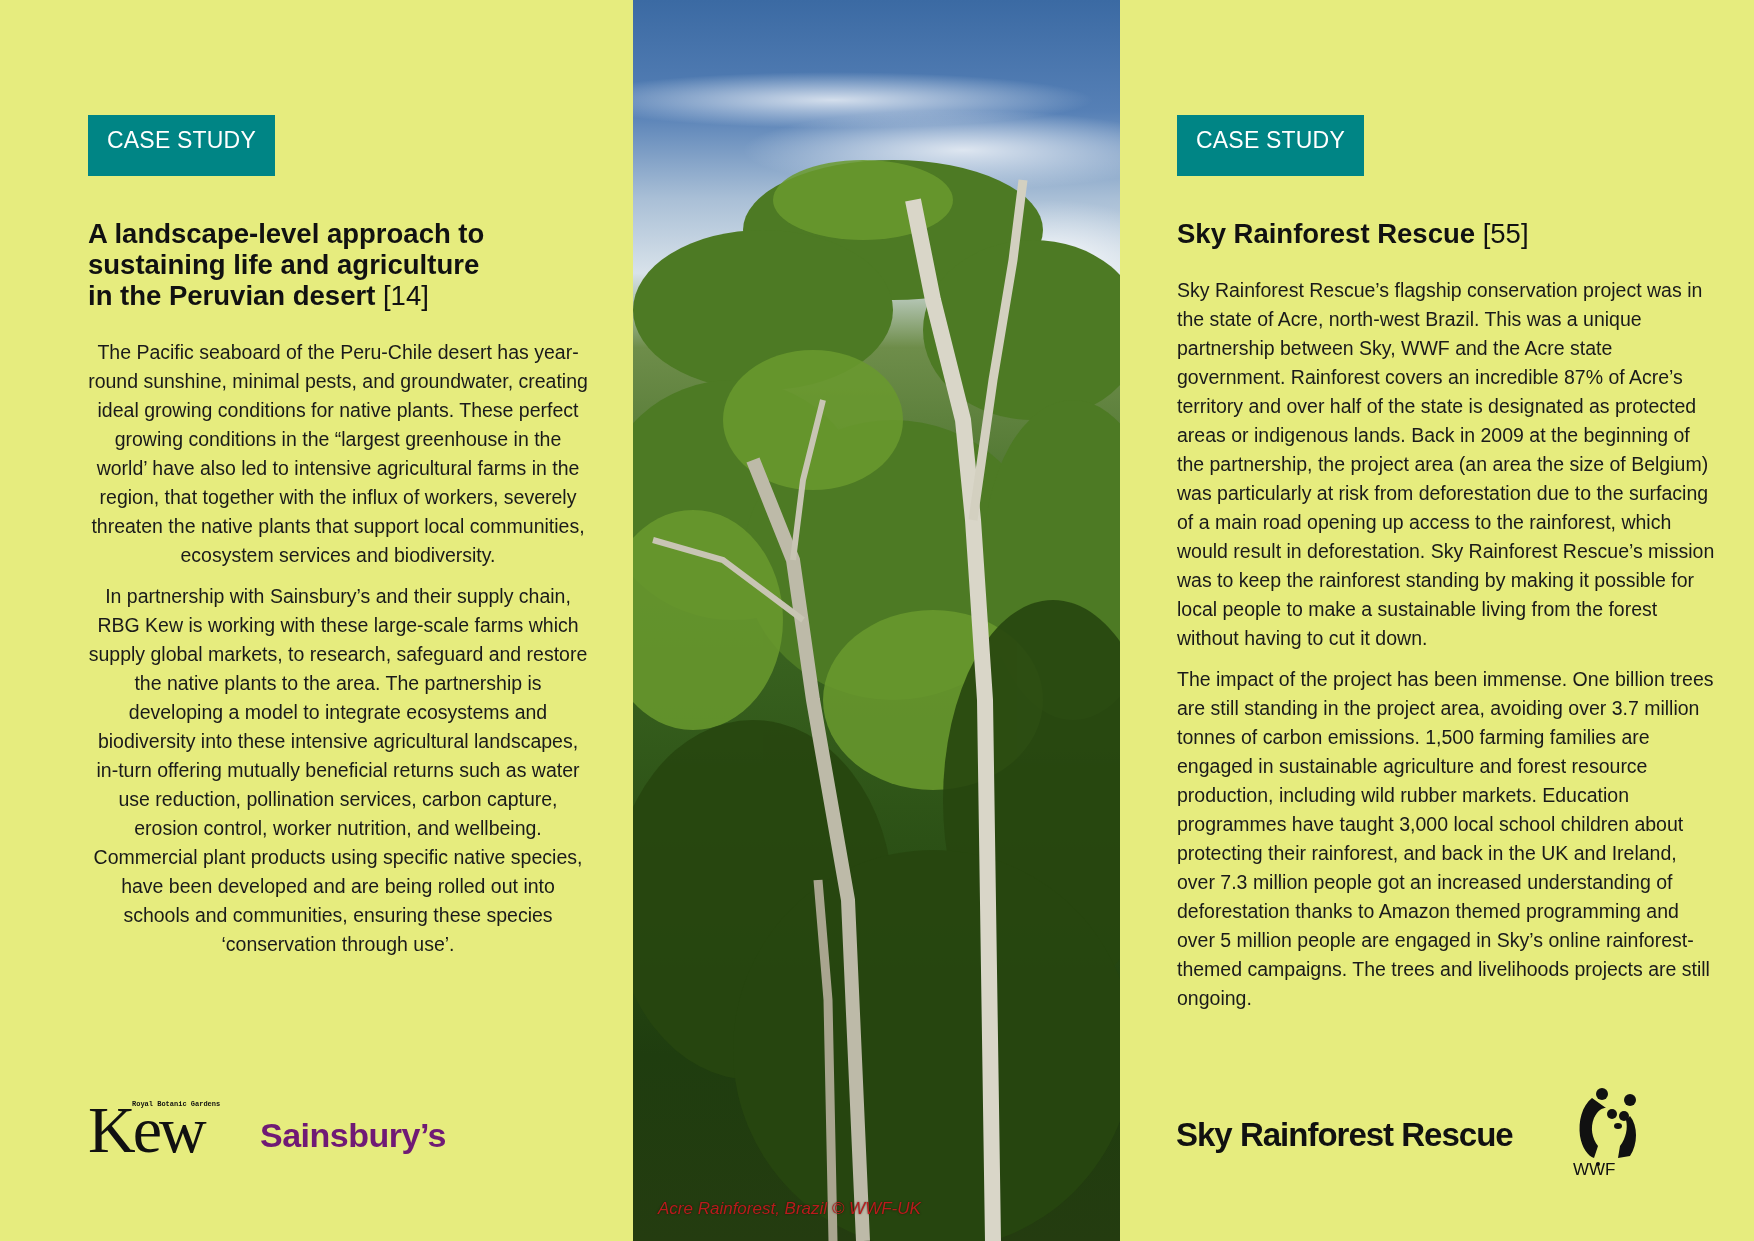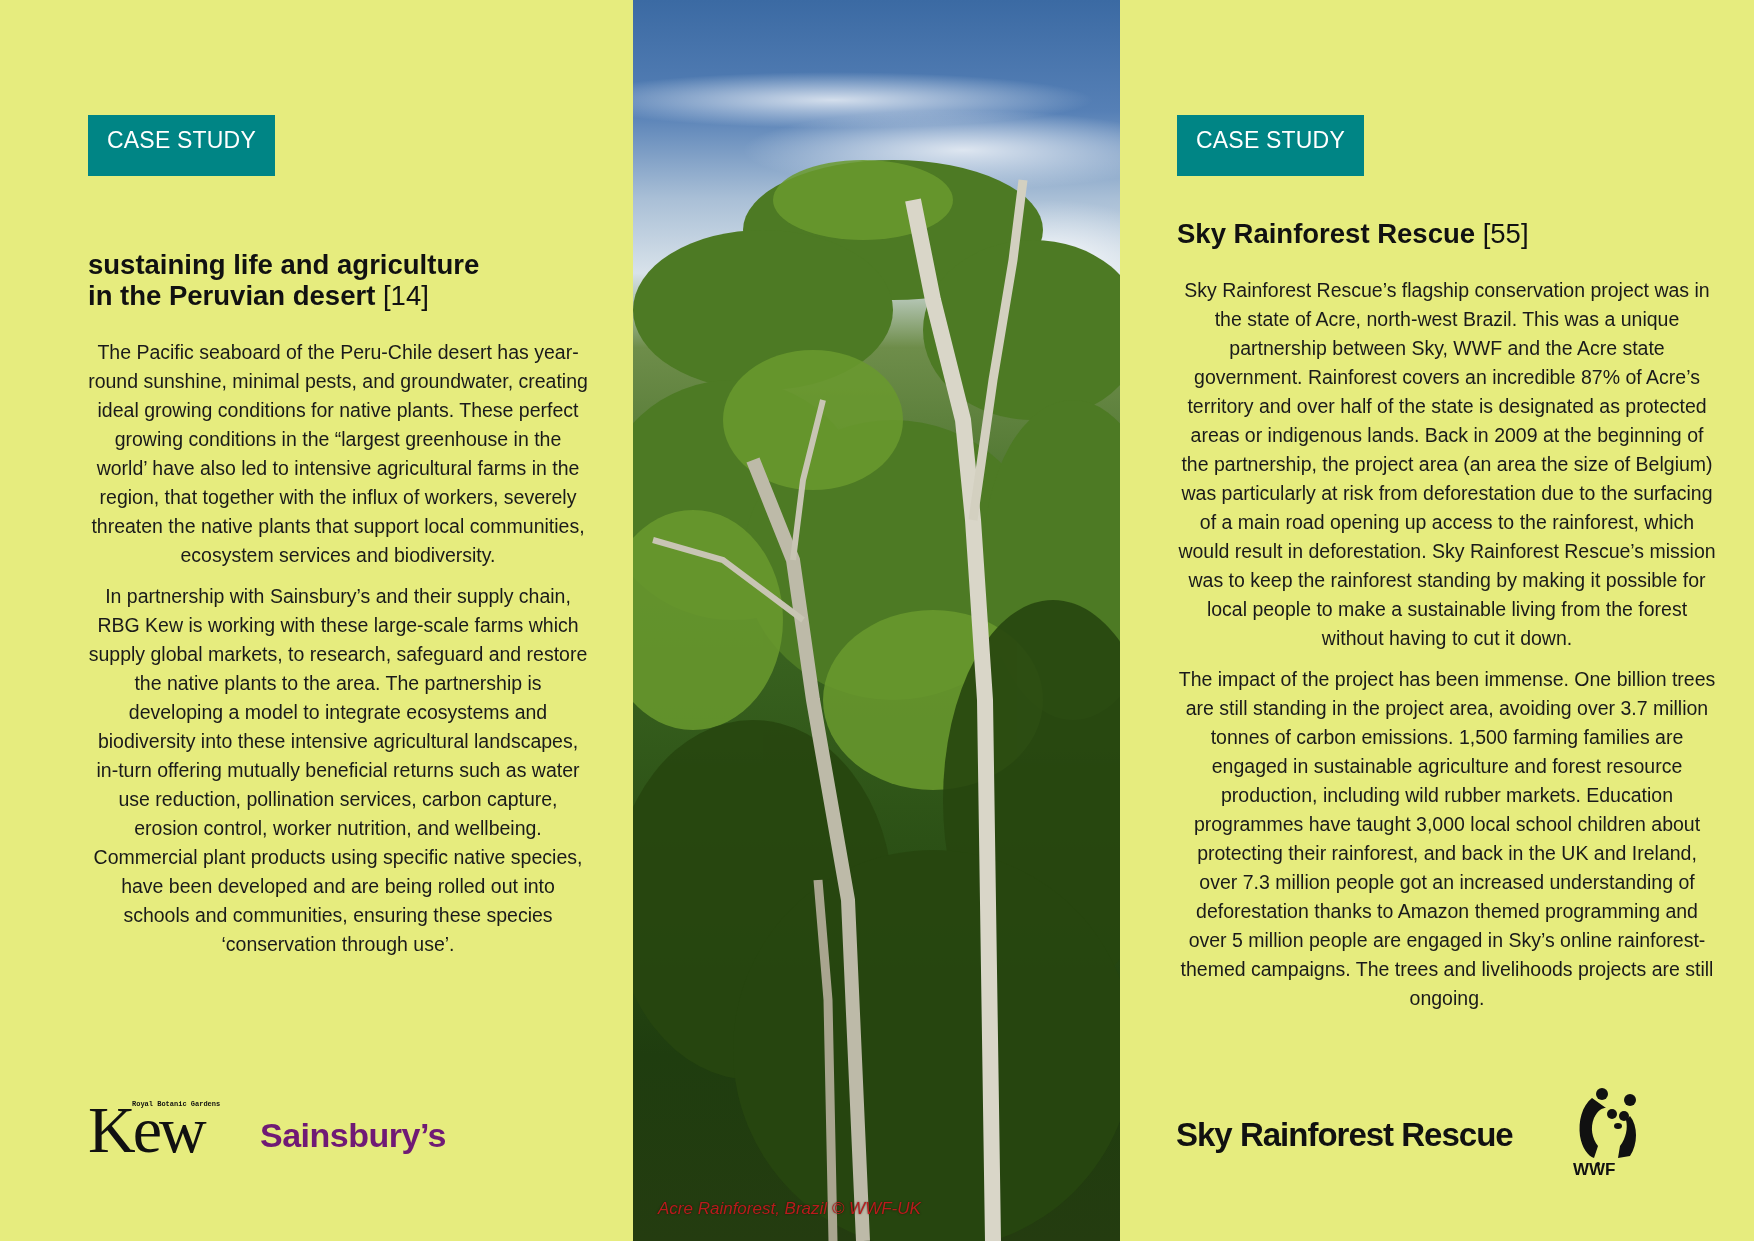--- a/index.html
+++ b/index.html
@@ -21,21 +21,21 @@
   .heading {
     position: absolute; top: 218px; margin: 0;
     font-size: 27.5px; line-height: 31px; font-weight: bold; color: #111;
   }
   .heading .ref { font-weight: normal; }
   .body {
     position: absolute; font-size: 19.5px; line-height: 29px; color: #1a1a1a;
   }
   .body p { margin: 0 0 12px 0; }
   .col-left .body { top: 338px; width: 500px; text-align: center; }
-  .col-right .body { top: 276px; width: 540px; text-align: center; }
+  .col-right .body { top: 276px; width: 540px; }
   .col-left .heading { width: 470px; }
 
   .photo {
     position: absolute; left: 633px; top: 0; width: 487px; height: 1241px; overflow: hidden;
     background: linear-gradient(180deg, #3b6aa3 0%, #5680b6 9%, #a9bfd6 16%, #d8e2ea 22%, #6e8d4a 28%, #3f6a24 45%, #2e5417 65%, #1f3d0f 85%, #243c10 100%);
   }
   .photo svg { position: absolute; left: 0; top: 0; }
   .caption {
     position: absolute; left: 658px; top: 1199px;
     font-style: italic; font-size: 17px; color: #b91c1c;
@@ -56,30 +56,30 @@
   }
   .sky-logo {
     position: absolute; left: 1176px; top: 1116px;
     font-size: 33px; font-weight: bold; color: #111; letter-spacing: -1px;
   }
   .wwf {
     position: absolute; left: 1572px; top: 1086px; width: 70px; height: 95px;
   }
   .wwf-text {
     position: absolute; left: 1573px; top: 1160px;
-    font-size: 17px; font-weight: bold; color: #111;
+    font-size: 17px; font-weight: normal; color: #111;
   }
 </style>
 </head>
 <body>
 
 <section class="col col-left">
   <div class="badge">CASE STUDY</div>
   <h2 class="heading">
-    <br>
+    <span>A landscape-level approach to</span><br>
     <span>sustaining life and agriculture</span><br>
     <span>in the Peruvian desert</span>
     <span class="ref">[14]</span>
   </h2>
   <div class="body">
     <p>The Pacific seaboard of the Peru-Chile desert has year-round sunshine, minimal pests, and groundwater, creating ideal growing conditions for native plants. These perfect growing conditions in the “largest greenhouse in the world’ have also led to intensive agricultural farms in the region, that together with the influx of workers, severely threaten the native plants that support local communities, ecosystem services and biodiversity.</p>
     <p>In partnership with Sainsbury’s and their supply chain, RBG Kew is working with these large-scale farms which supply global markets, to research, safeguard and restore the native plants to the area. The partnership is developing a model to integrate ecosystems and biodiversity into these intensive agricultural landscapes, in-turn offering mutually beneficial returns such as water use reduction, pollination services, carbon capture, erosion control, worker nutrition, and wellbeing. Commercial plant products using specific native species, have been developed and are being rolled out into schools and communities, ensuring these species ‘conservation through use’.</p>
   </div>
 </section>
 

